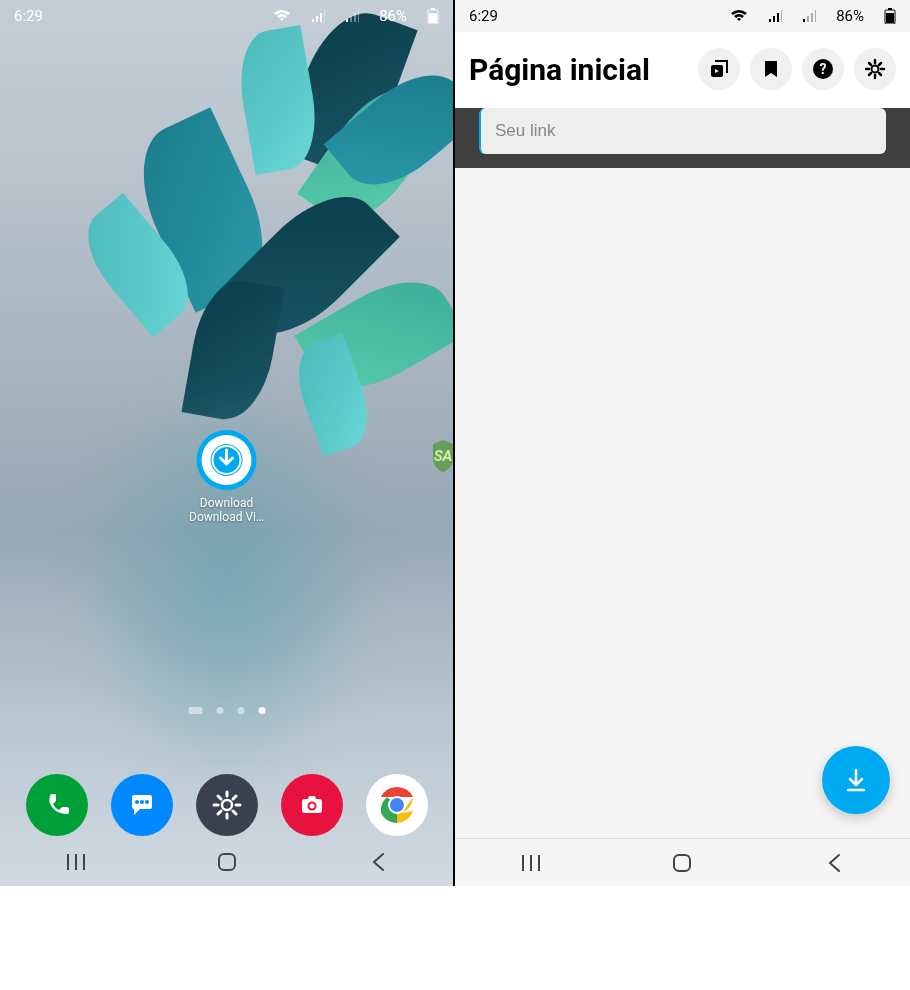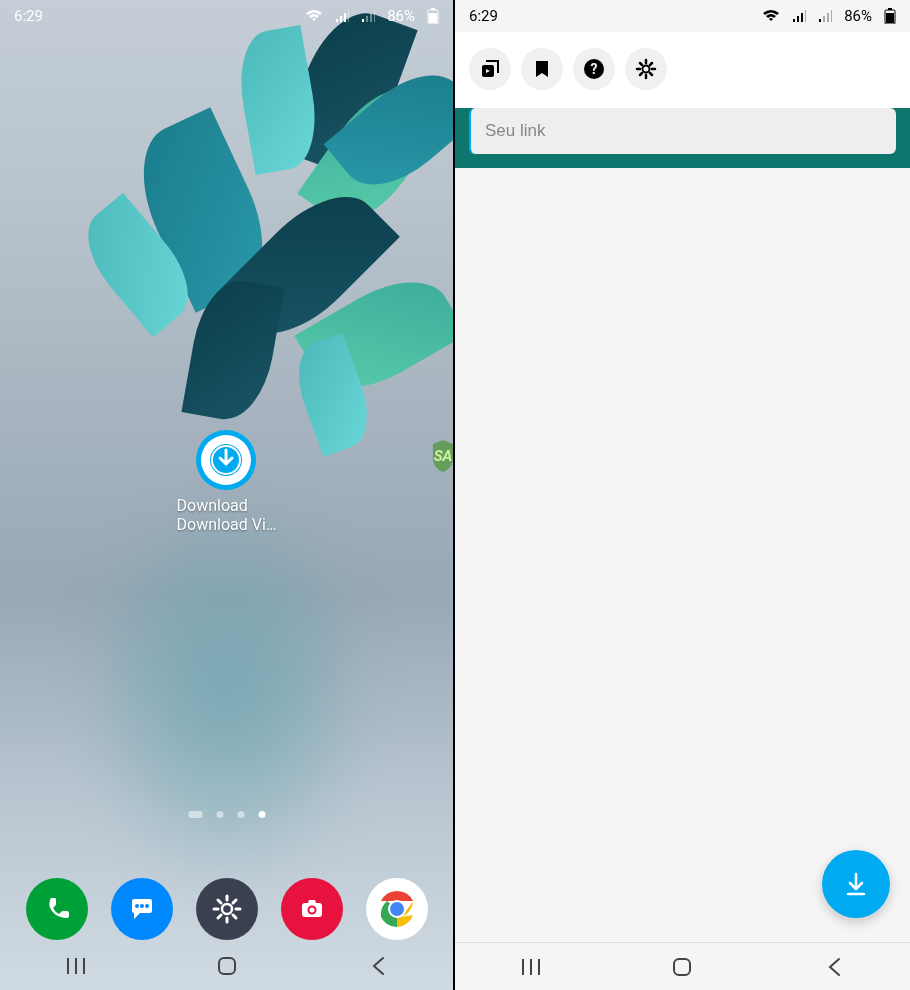--- a/index.html
+++ b/index.html
@@ -6,21 +6,21 @@
     body {
       width: 910px;
       height: 990px;
       display: flex;
       font-family: -apple-system, BlinkMacSystemFont, 'Segoe UI', Roboto, Arial, sans-serif;
       overflow: hidden;
     }
     
     .screen {
       width: 455px;
-      height: 990px;
+      height: 886px;
       position: relative;
       display: flex;
       flex-direction: column;
     }
     
     
     .home-screen {
       background: linear-gradient(180deg, 
         #c5ced6 0%, 
         #b8c3cc 20%,
@@ -76,21 +76,21 @@
       position: relative;
       z-index: 10;
     }
     
     .home-screen .status-bar { color: #fff; }
     .app-screen .status-bar { color: #000; }
     
     .status-right {
       display: flex;
       align-items: center;
-      gap: 12px;
+      gap: 20px;
     }
     
     .status-icon { display: inline-flex; align-items: center; }
     
     .app-icon-slot {
       position: absolute;
       left: 50%;
       top: 430px;
       transform: translateX(-50%);
       display: flex;
@@ -119,22 +119,22 @@
       border-radius: 50%;
     }
     
     .download-icon svg {
       position: relative;
       z-index: 1;
     }
     
     .app-label {
       color: #fff;
-      font-size: 16px;
-      text-align: left;
+      font-size: 12px;
+      text-align: center;
       margin-top: 6px;
       text-shadow: 0 1px 2px rgba(0,0,0,0.4);
       line-height: 1.2;
     }
     
     .watermark {
       position: absolute;
       top: 436px;
       right: -10px;
       z-index: 6;
@@ -239,22 +239,22 @@
       width: 42px;
       height: 42px;
       border-radius: 50%;
       background: #f0f0f0;
       display: flex;
       align-items: center;
       justify-content: center;
     }
     
     .link-input-wrap {
-      padding: 0 14px;
-      background: #0f766e;
+      padding: 0 24px;
+      background: #404040;
       padding-bottom: 14px;
     }
     
     .link-input {
       width: 100%;
       padding: 13px 14px;
       font-size: 17px;
       background: #eeeeee;
       border: none;
       border-left: 2px solid #00aaf0;
@@ -454,20 +454,21 @@
         <svg width="12" height="16" viewBox="0 0 12 16">
             <rect x="4" y="0" width="4" height="2" fill="#000"></rect>
             <rect x="1" y="2" width="10" height="14" rx="1" fill="none" stroke="#000" stroke-width="1"></rect>
             <rect x="2" y="5" width="8" height="10" fill="#000"></rect>
           </svg>
       </span>
     </div>
   </div>
 
   <div class="app-header">
+    <div class="app-title">Página inicial</div>
     <div class="header-btn">
       <svg width="20" height="20" viewBox="0 0 20 20">
           <rect x="2" y="6" width="12" height="12" rx="2" fill="#000"></rect>
           <path d="M6 2 L18 2 Q18 2 18 4 L18 14" fill="none" stroke="#000" stroke-width="2"></path>
           <path d="M6 10 L10 12 L6 14 Z" fill="#f0f0f0"></path>
         </svg>
     </div>
     <div class="header-btn">
       <svg width="16" height="20" viewBox="0 0 16 20">
           <path d="M2 2 L14 2 L14 18 L8 14 L2 18 Z" fill="#000"></path>

